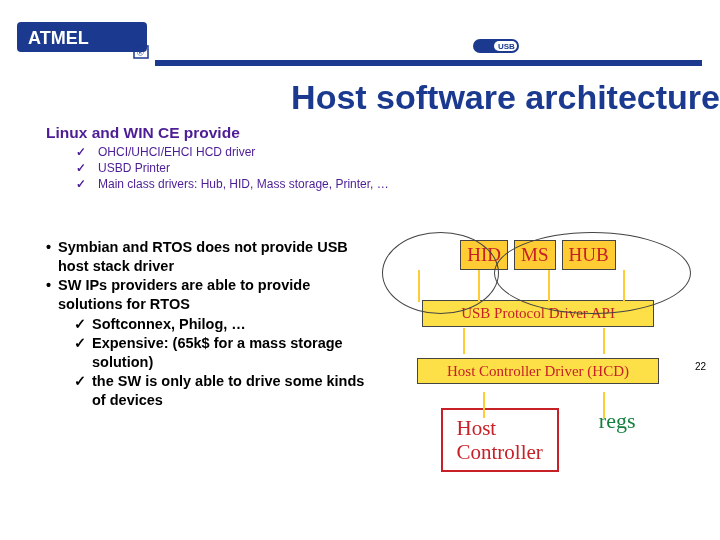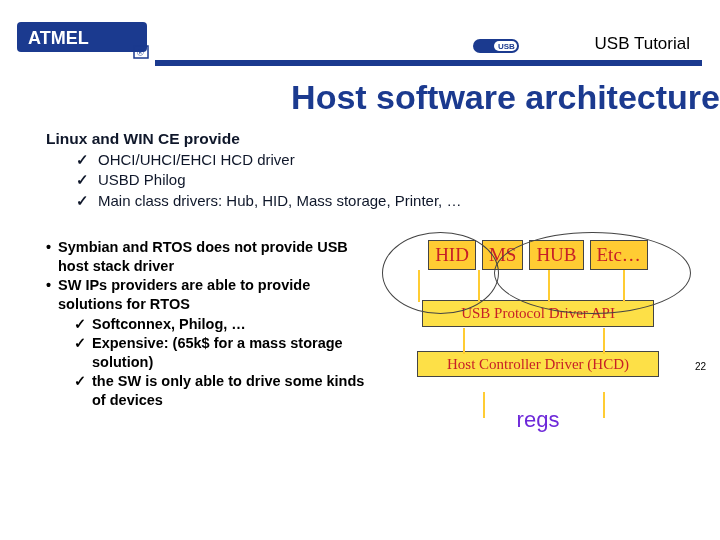--- a/index.html
+++ b/index.html
@@ -3,71 +3,70 @@
 <meta charset="utf-8">
 <style>
 html,body{margin:0;padding:0;font-family:Arial,Helvetica,sans-serif;background:#fff;width:720px;height:540px;overflow:hidden}
 .slide{width:720px;height:380px;position:relative;box-sizing:border-box}
 .header{position:absolute;top:10px;left:0;right:0;height:58px}
 .logo{display:inline-block;vertical-align:middle}
 .usb-icon{position:absolute;right:200px;top:26px}
 .header-title{position:absolute;right:30px;top:24px;font-size:17px;font-weight:400;color:#000}
 .rule{position:absolute;left:155px;right:18px;top:50px;height:6px;background:#1b3a8f}
 .main-title{position:absolute;left:0;right:0;top:78px;text-align:right;font-size:34px;font-weight:700;color:#1b3a8f}
-.body{position:absolute;left:46px;right:30px;top:130px;color:#0f172a}
+.body{position:absolute;left:46px;right:30px;top:124px;color:#4c1d95}
 .line1{font-weight:700;font-size:15.5px;margin-bottom:2px}
-.chk-list{margin:0 0 6px 30px;padding:0;list-style:none;font-size:15px}
+.chk-list{margin:0 0 6px 30px;padding:0;list-style:none;font-size:12px}
 .chk-list li{position:relative;padding-left:22px;line-height:1.35}
 .chk-list li:before{content:"\2713";position:absolute;left:0;top:0;font-weight:bold}
 .lower{position:absolute;left:46px;top:238px;width:330px;font-size:14.5px;font-weight:700;line-height:1.32}
 .lower .chk{position:relative;padding-left:18px;margin-left:28px}
 .lower .chk:before{content:"\2713";position:absolute;left:0;top:0}
 .lower .bul{position:relative;padding-left:12px}
 .lower .bul:before{content:"\2022";position:absolute;left:0;top:0}
 .diagram{position:absolute;left:388px;top:240px;width:300px}
 .top-boxes{display:flex;gap:6px;justify-content:center}
 .yb{background:#ffcc33;border:1px solid #444;color:#c72027;font-family:'Times New Roman',serif;font-size:19px;text-align:center;padding:3px 8px}
 .yb.small{font-size:19px;padding:3px 6px}
 .mid-box,.hcd-box{background:#fde047;border:1px solid #444;color:#c72027;font-family:'Times New Roman',serif;text-align:center;margin:0 auto}
 .mid-box{width:230px;padding:4px 0;font-size:15px;margin-top:30px}
-.hcd-box{width:240px;padding:3px 0;font-size:15px;margin-top:24px;line-height:1.2}
+.hcd-box{width:240px;padding:3px 0;font-size:15px;margin-top:31px;line-height:1.2}
 .hc-row{display:flex;gap:40px;justify-content:center;margin-top:24px;align-items:flex-start}
 .hc-box{border:2px solid #c72027;color:#c72027;font-family:'Times New Roman',serif;font-size:21px;padding:6px 14px;line-height:1.15}
-.regs{font-family:Liberation Sans, sans-serif;color:#6d28d9;font-size:22px;margin-top:6px}
+.regs{font-family:Liberation Serif, serif;color:#15803d;font-size:22px;}
 .conn{position:absolute;background:#ffcc33}
 .ellipse{position:absolute;border:1px solid #444;border-radius:50%}
 .pagenum{position:absolute;right:14px;bottom:8px;font-size:10px}
 </style>
 </head>
 <body>
 <div class="slide">
 
 <div class="header">
   <svg class="logo" width="150" height="50" viewBox="0 0 150 50" style="position:absolute;left:14px;top:6px">
     <rect x="3" y="6" width="130" height="30" rx="4" fill="#1b3a8f"></rect>
     <text x="14" y="28" font-family="Arial" font-weight="bold" font-size="18" fill="#fff">ATMEL</text>
     <rect x="120" y="30" width="14" height="12" fill="none" stroke="#1b3a8f" stroke-width="1.5"></rect>
     <text x="123" y="40" font-size="9" fill="#1b3a8f">®</text>
   </svg>
   <svg class="usb-icon" width="48" height="20" viewBox="0 0 48 20">
     <rect x="1" y="3" width="46" height="14" rx="7" fill="#1b3a8f"></rect>
     <rect x="22" y="5" width="23" height="10" rx="5" fill="#fff"></rect>
     <text x="26" y="13" font-family="Arial" font-weight="bold" font-size="8" fill="#1b3a8f">USB</text>
   </svg>
-  <div class="header-title">USB Tutorial</div>
   <div class="rule"></div>
 </div>
 
 <div class="main-title">Host software architecture</div>
 
 <div class="body">
   <div class="line1">Linux and WIN CE provide</div>
   <ul class="chk-list">
     <li>OHCI/UHCI/EHCI HCD driver</li>
-    <li>USBD Philog</li>
+    <li>USBD Printer</li>
     <li>Main class drivers: Hub, HID, Mass storage, Printer, …</li>
   </ul>
 </div>
 
 <div class="lower">
   <div class="bul">Symbian and RTOS does not provide USB host stack driver</div>
   <div class="bul">SW IPs providers are able to provide solutions for RTOS</div>
   <div class="chk">Softconnex, Philog, …</div>
   <div class="chk">Expensive: (65k$ for a mass storage solution)</div>
   <div class="chk">the SW is only able to drive some kinds of devices</div>
@@ -86,26 +85,29 @@
   <div class="conn" style="left:75px;top:88px;width:2px;height:26px"></div>
   <div class="conn" style="left:215px;top:88px;width:2px;height:26px"></div>
 
   <div class="conn" style="left:95px;top:152px;width:2px;height:26px"></div>
   <div class="conn" style="left:215px;top:152px;width:2px;height:26px"></div>
 
   <div class="top-boxes">
     <div class="yb small">HID</div>
     <div class="yb small">MS</div>
     <div class="yb small">HUB</div>
-    <div class="yb small">Etc…</div>
   </div>
   <div class="mid-box">USB Protocol Driver API</div>
   <div class="hcd-box">
     <div>Host Controller Driver (HCD)</div>
   </div>
   <div class="hc-row">
+    <div class="hc-box">
+      <div>Host</div>
+      <div>Controller</div>
+    </div>
     <div class="regs">regs</div>
   </div>
 </div>
 
 <div class="pagenum">22</div>
 
 </div>
 
 </body></html>

